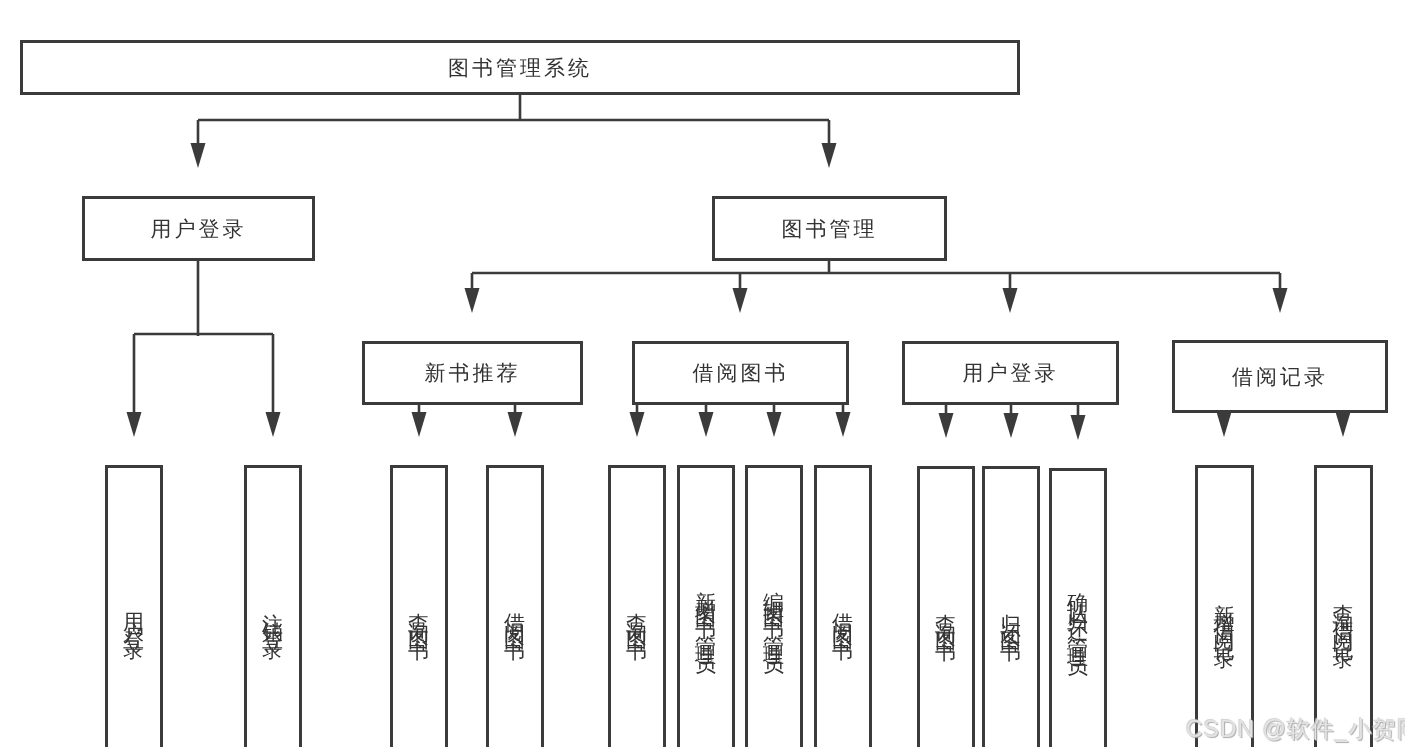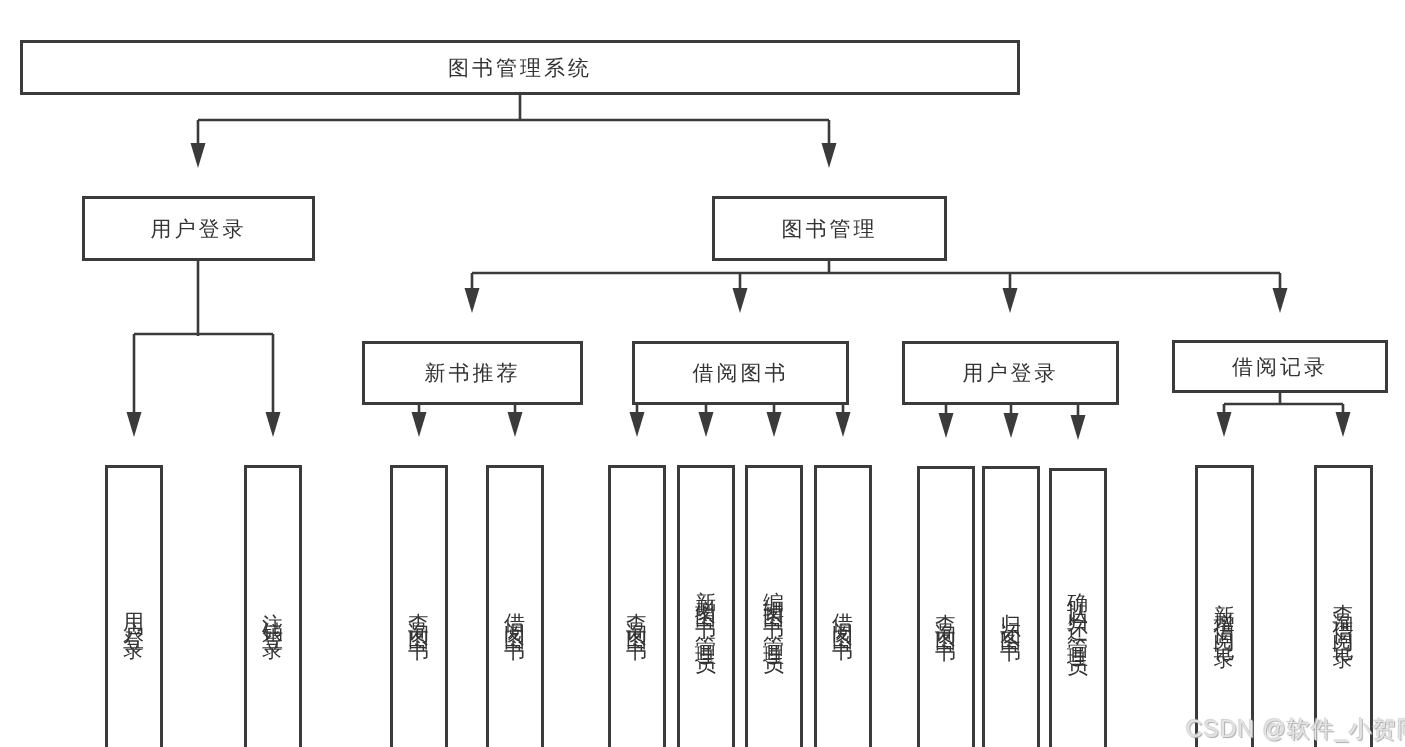--- a/index.html
+++ b/index.html
@@ -105,21 +105,21 @@
 
   <div class="box" style="left:712px;top:168px;width:235px;height:65px">
     <span class="hlabel">图书管理</span>
   </div>
   <div class="box" style="left:632px;top:313px;width:217px;height:64px">
     <span class="hlabel">借阅图书</span>
   </div>
   <div class="box" style="left:902px;top:313px;width:217px;height:64px">
     <span class="hlabel">用户登录</span>
   </div>
-  <div class="box" style="left:1172px;top:312px;width:216px;height:53px">
+  <div class="box" style="left:1172px;top:312px;width:216px;height:73px">
     <span class="hlabel">借阅记录</span>
   </div>
 
   <div class="box" style="left:105px;top:437px;width:58px;height:298px">
     <span class="vlabel">用户登录</span>
   </div>
   <div class="box" style="left:244px;top:437px;width:58px;height:298px">
     <span class="vlabel">注销登录</span>
   </div>
 

